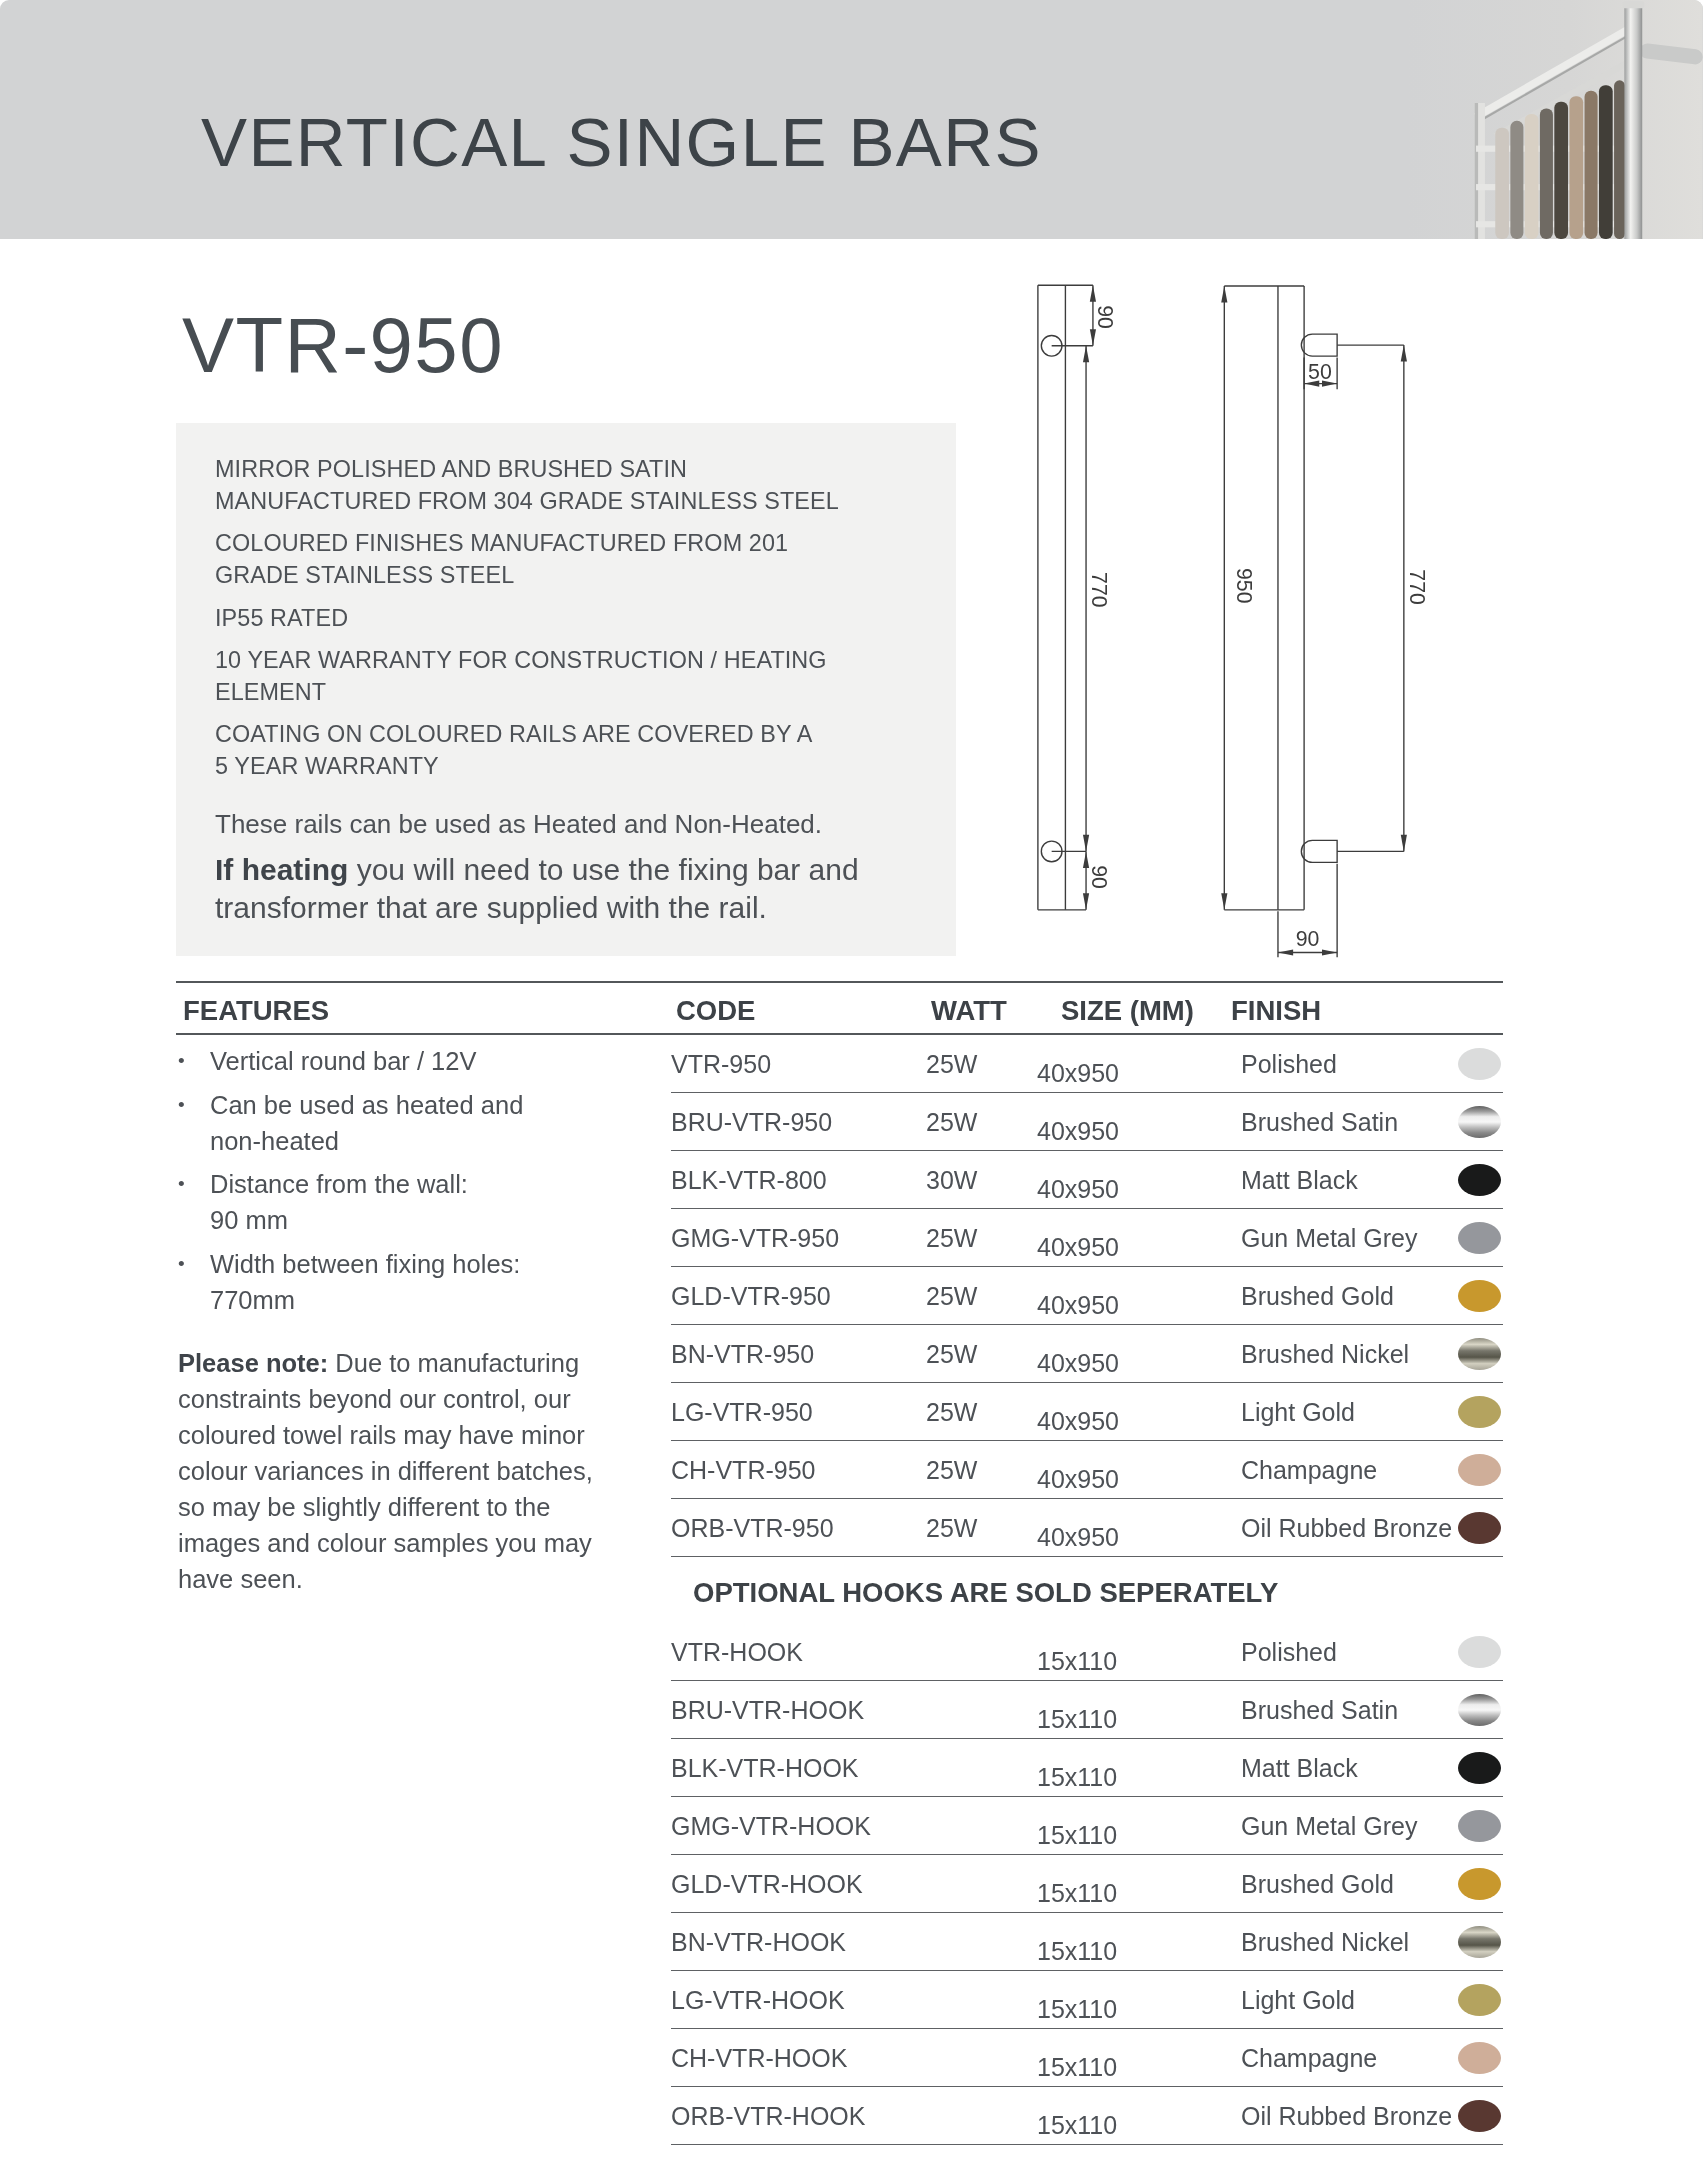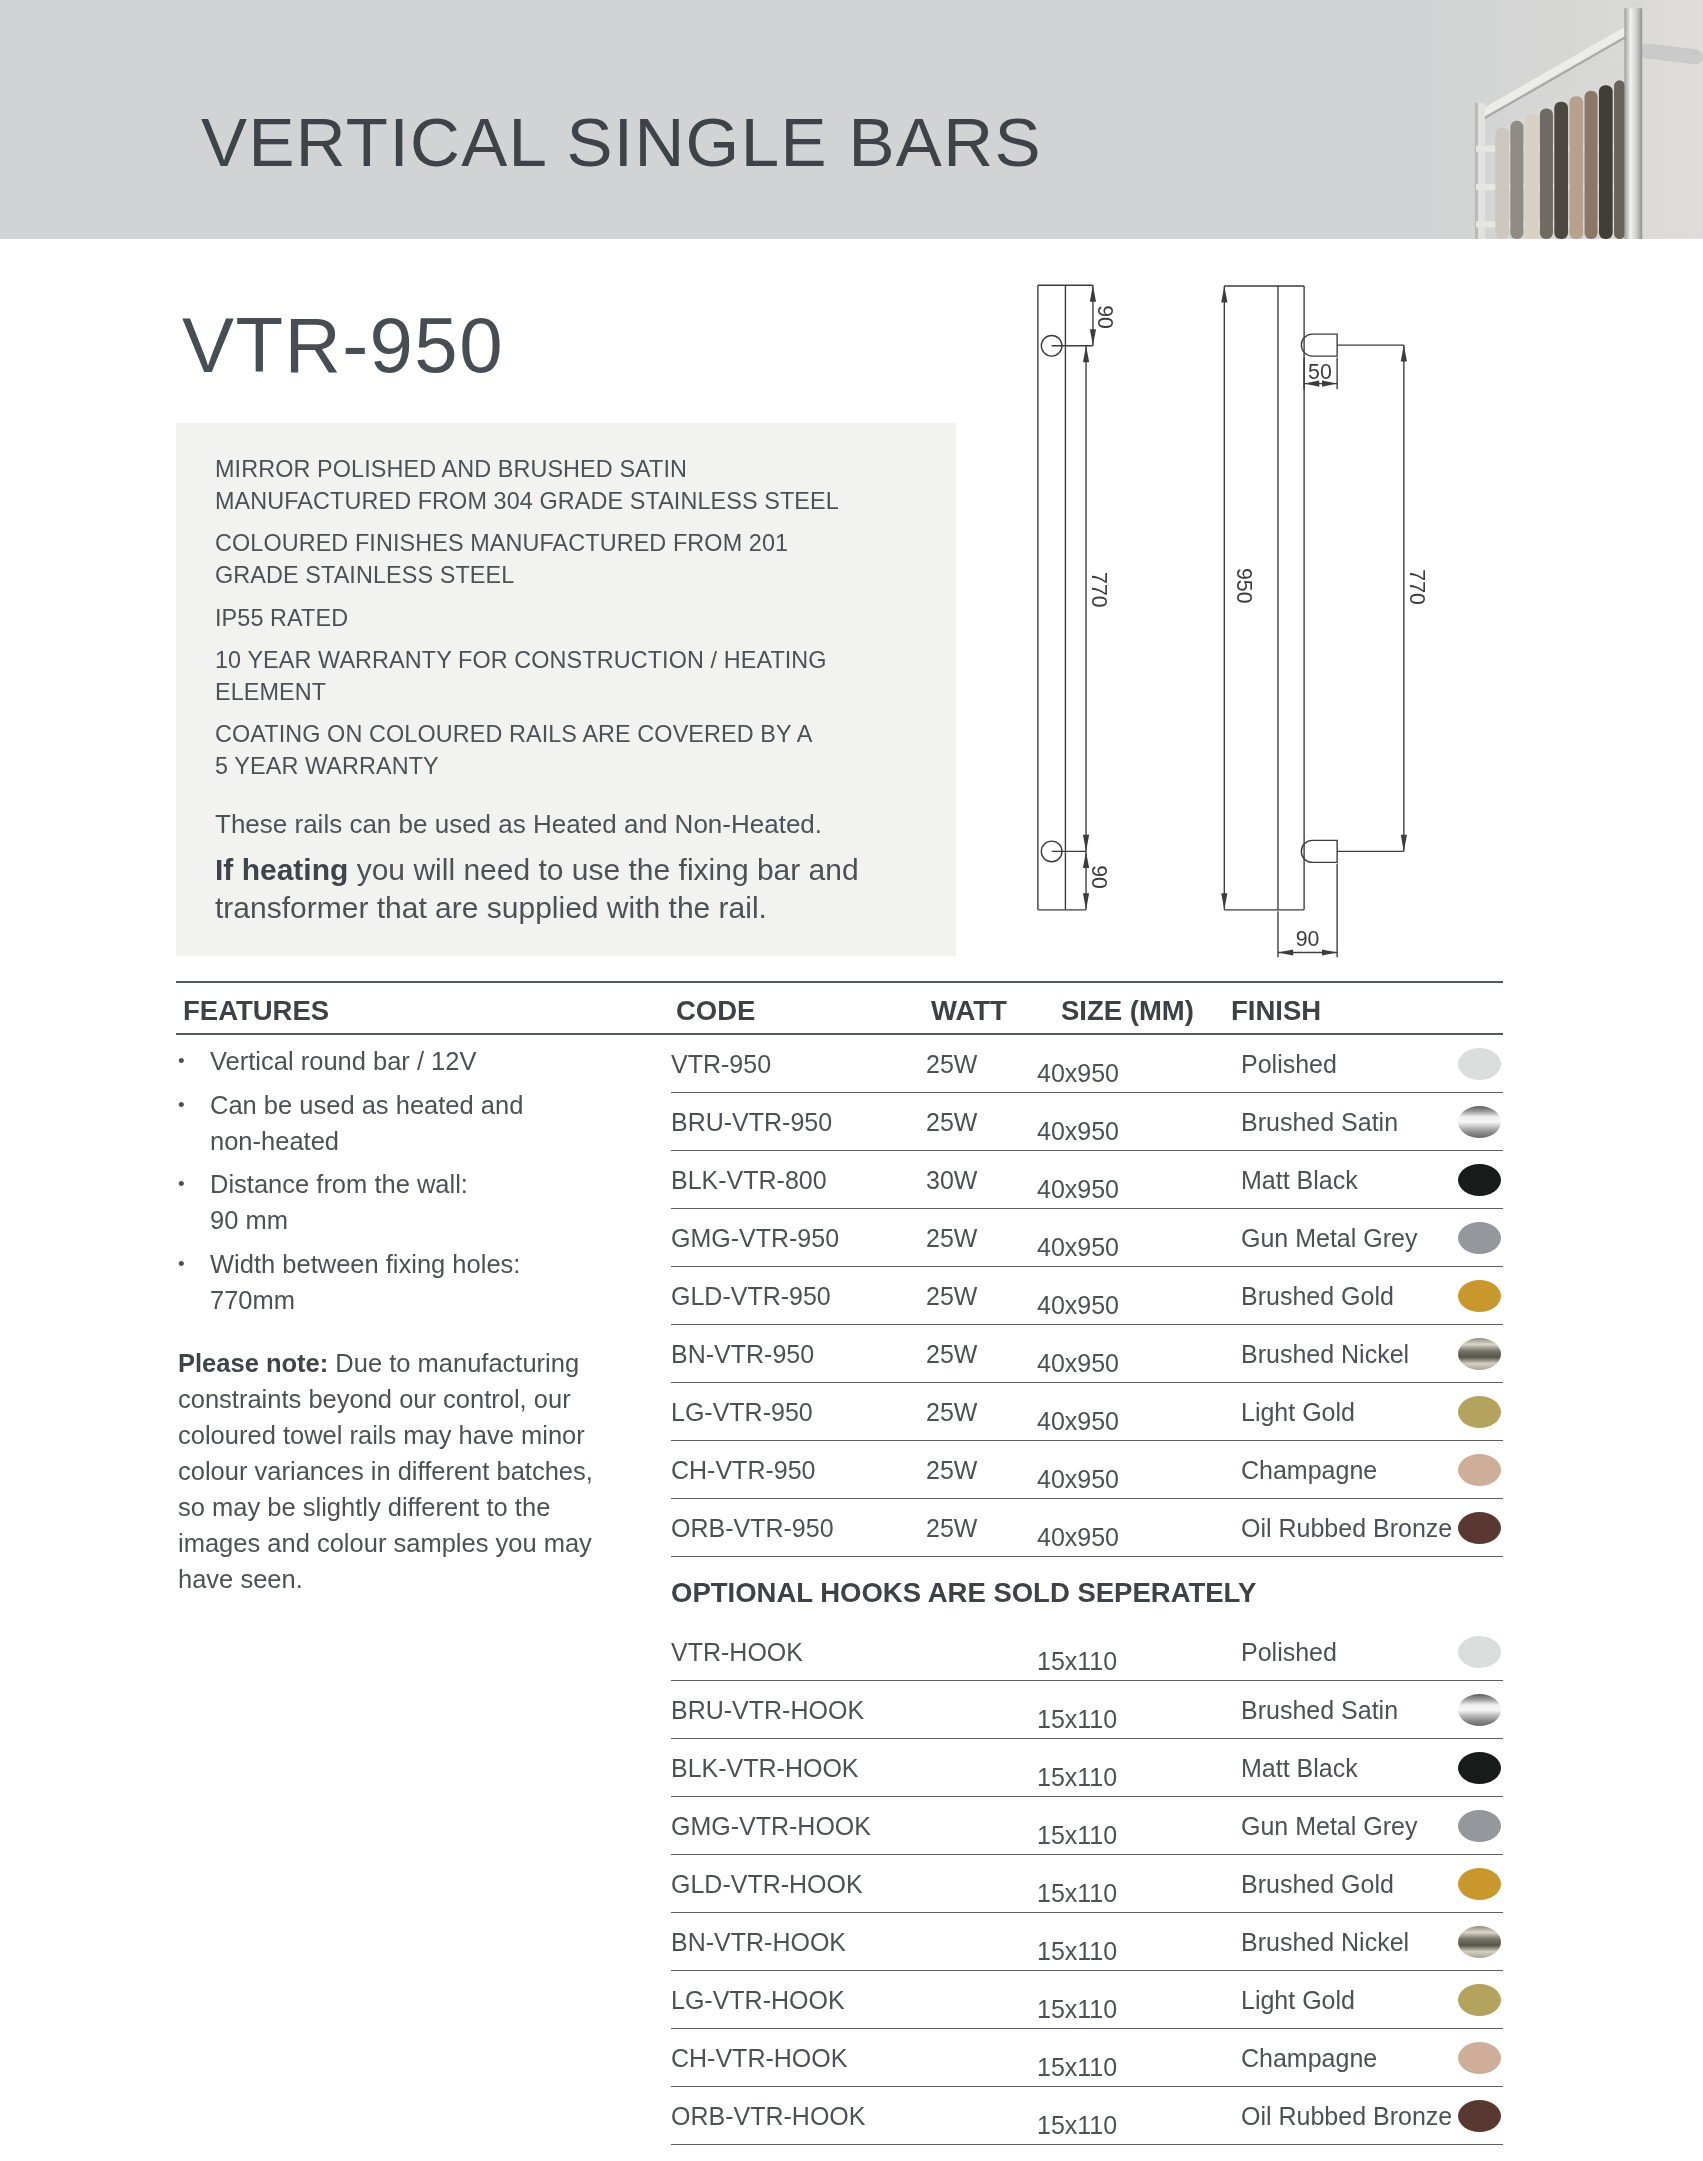--- a/index.html
+++ b/index.html
@@ -1,17 +1,17 @@
 <!DOCTYPE html>
 <html style="font-size:11px"><head>
 <meta charset="utf-8">
 <style>
   html,body{margin:0;padding:0;background:#fff;}
   .page{position:relative;width:1703px;height:2161px;background:#ffffff;overflow:hidden;
-        font-family:"Liberation Sans", sans-serif;color:#4d5156;}
+        font-family:"Liberation Sans", sans-serif;color:#4d5156;border-radius:9px;}
 
   
   .header-band{position:absolute;left:0;top:0;width:1703px;height:239px;background:#d2d3d4;}
   .page-title{position:absolute;left:201px;top:103px;margin:0;font-size:69px;font-weight:400;
               letter-spacing:1.4px;color:#3d4348;white-space:nowrap;}
   .hero-photo{position:absolute;top:0;right:0;width:296px;height:239px;display:block;}
 
   
   .product-title{position:absolute;left:182px;top:300px;margin:0;font-size:78px;font-weight:400;
                  letter-spacing:1.4px;color:#474d52;}
@@ -49,21 +49,21 @@
   .main-table{top:1035px;}
   .hooks-table{top:1623px;}
   .t-row{position:relative;height:57px;border-bottom:1.4px solid #5e6164;}
   .c{position:absolute;top:50%;transform:translateY(-50%);font-size:25px;color:#4d5156;white-space:nowrap;}
   .c-code{left:0;}
   .c-watt{left:255px;}
   .c-size{left:366px;margin-top:9px;}
   .c-finish{left:570px;}
   .swatch{position:absolute;left:787px;top:50%;transform:translateY(-50%);
           width:43px;height:32px;border-radius:50%;}
-  .hooks-heading{position:absolute;left:671px;top:1577px;margin:0;font-size:27.5px;font-weight:700;color:#3d4247;white-space:nowrap;}
+  .hooks-heading{position:absolute;left:693px;top:1577px;margin:0;font-size:27.5px;font-weight:700;color:#3d4247;white-space:nowrap;}
 </style>
 </head>
 <body>
 
 <div class="page">
 
   <div class="header-band">
     <h1 class="page-title">VERTICAL SINGLE BARS</h1>
     <svg class="hero-photo" viewBox="0 0 430 348">
       <defs>

